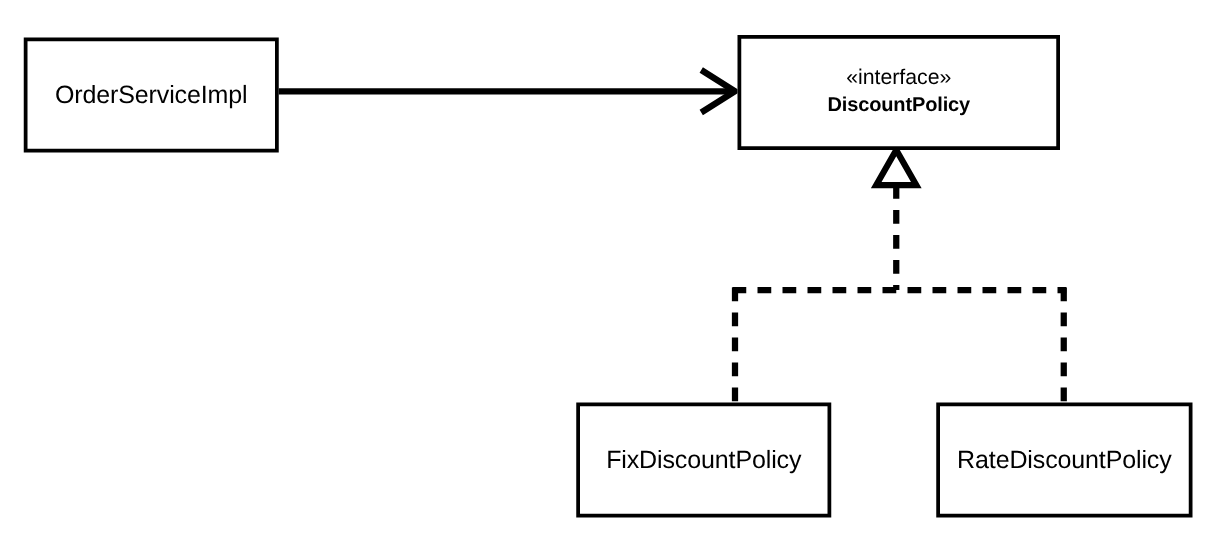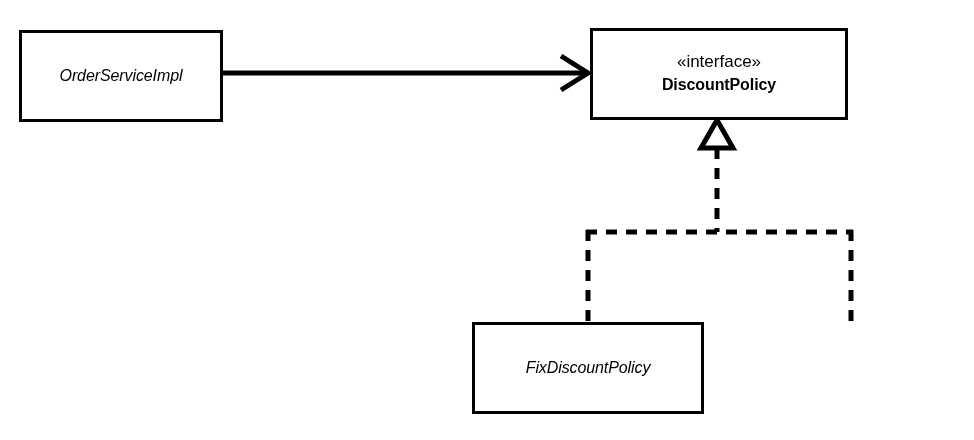--- a/index.html
+++ b/index.html
@@ -24,26 +24,25 @@
     border: 3px solid #000000;
     display: flex;
     flex-direction: column;
     align-items: center;
     justify-content: center;
     text-align: center;
     color: #000000;
     z-index: 3;
   }
   .class-name {
-    font-size: 16px;
+    font-size: 20px;
     line-height: 24px;
     font-weight: 400;
     letter-spacing: -0.1px;
     white-space: nowrap;
-    font-style: italic;
   }
   .stereotype {
     font-size: 17px;
     line-height: 21px;
     font-weight: 400;
     white-space: nowrap;
   }
   .iface-name {
     font-size: 16px;
     line-height: 25px;
@@ -51,21 +50,21 @@
     letter-spacing: -0.1px;
     white-space: nowrap;
   }
   #box-order-service-impl {
     left: 19px;  top: 30px;  width: 204px; height: 92px;
   }
   #box-discount-policy {
     left: 590px; top: 28px;  width: 258px; height: 92px;
   }
   #box-fix-discount-policy {
-    left: 472px; top: 322px; width: 232px; height: 92px;
+    left: 461px; top: 322px; width: 204px; height: 92px;
   }
   #box-rate-discount-policy {
     left: 749px; top: 322px; width: 205px; height: 92px;
   }
   #edges {
     position: absolute;
     left: 0; top: 0;
     width: 974px;
     height: 440px;
     z-index: 1;
@@ -101,14 +100,17 @@
 
   <div class="uml-box" id="box-discount-policy">
     <div class="stereotype">«interface»</div>
     <div class="iface-name">DiscountPolicy</div>
   </div>
 
   <div class="uml-box" id="box-fix-discount-policy">
     <div class="class-name">FixDiscountPolicy</div>
   </div>
 
+  <div class="uml-box" id="box-rate-discount-policy">
+    <div class="class-name">RateDiscountPolicy</div>
+  </div>
 
 </div>
 
 </body></html>

